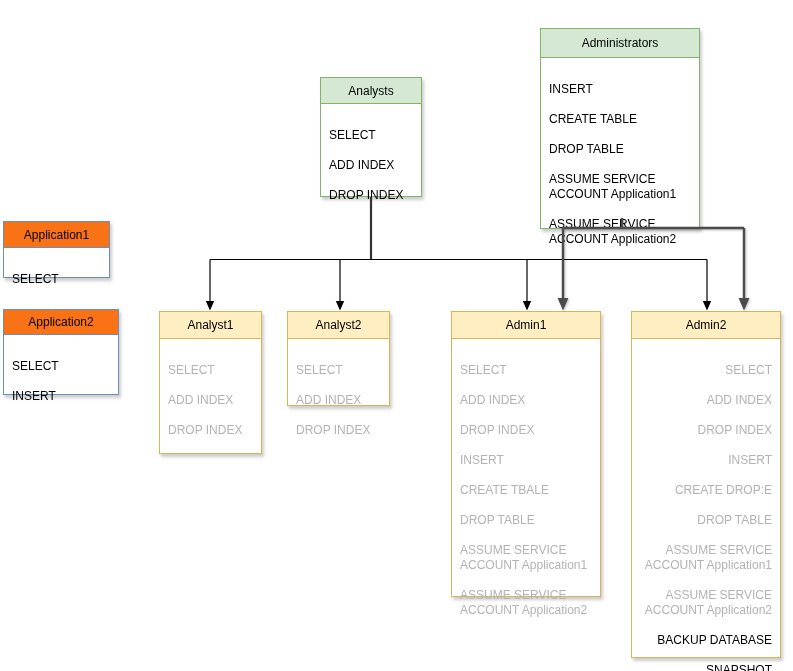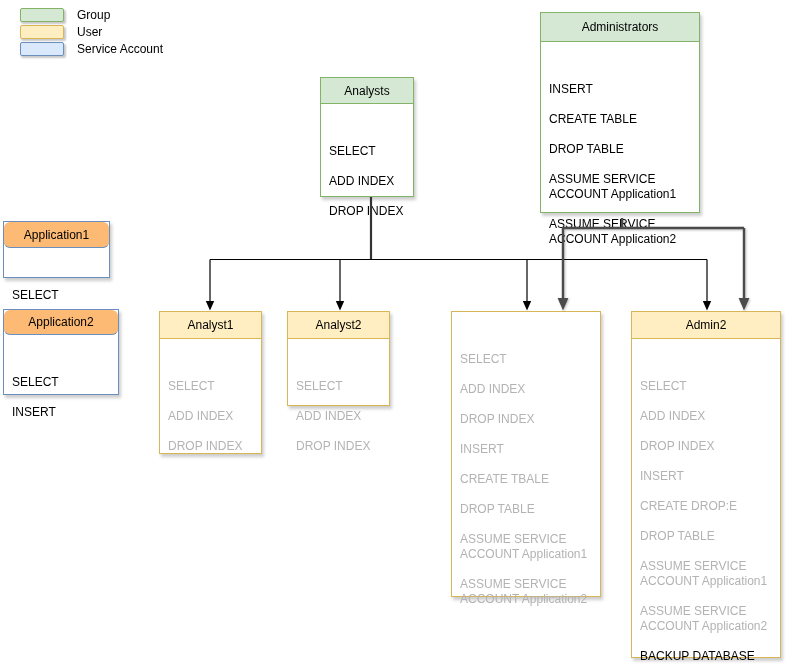--- a/index.html
+++ b/index.html
@@ -21,45 +21,45 @@
   .sw-svc{background:#dae8fc;border-color:#6c8ebf;}
   
   .node{
     position:absolute;background:#ffffff;border:1px solid;
     box-shadow:2px 3px 3px rgba(0,0,0,0.2);z-index:2;box-sizing:border-box;
   }
   .node-header{
     display:flex;align-items:center;justify-content:center;
     font-size:12px;color:#000;border-bottom:1px solid;box-sizing:border-box;
   }
-  .node-body{padding:0 8px 0 8px;margin-top:40px;}
+  .node-body{padding:24px 8px 0 8px;}
   .item{font-size:12px;line-height:15px;margin:0 0 15px 0;color:#000;}
   .item.muted{color:#b3b3b3;}
   .n-group{border-color:#82b366;}
   .n-group .node-header{background:#d5e8d4;border-color:#82b366;}
   .n-user{border-color:#d6b656;}
   .n-user .node-header{background:#ffeec2;border-color:#d6b656;}
   .n-svc{border-color:#6c8ebf;}
-  .n-svc .node-header{background:#fdba74;border-color:#6c8ebf;border-radius:6px;}
+  .n-svc .node-header{background:#f97316;border-color:#6c8ebf;}
   
-  #analysts{left:320px;top:77px;width:94px;height:120px;}
+  #analysts{left:320px;top:77px;width:102px;height:120px;}
   #analysts .node-header{height:26px;}
-  #administrators{left:540px;top:12px;width:160px;height:201px;}
+  #administrators{left:540px;top:28px;width:160px;height:201px;}
   #administrators .node-header{height:29px;}
   #application1{left:3px;top:221px;width:107px;height:57px;}
   #application1 .node-header{height:26px;}
   #application2{left:3px;top:309px;width:116px;height:86px;}
   #application2 .node-header{height:25px;}
   #analyst1{left:159px;top:311px;width:103px;height:143px;}
   #analyst1 .node-header{height:27px;}
   #analyst2{left:287px;top:311px;width:103px;height:95px;}
   #analyst2 .node-header{height:27px;}
   #admin1{left:451px;top:311px;width:150px;height:286px;}
   #admin1 .node-header{height:27px;}
-  #admin2{left:631px;top:311px;width:150px;height:347px;}
+  #admin2{left:631px;top:311px;width:150px;height:347px;text-align:right;}
   #admin2 .node-header{height:27px;}
 </style>
 </head>
 <body>
 
 <div class="canvas">
 
   <svg class="wires" width="793" height="671" viewBox="0 0 793 671">
 
     <g stroke="#000000" fill="none">
@@ -78,34 +78,20 @@
     <g stroke="#4b4b4b" fill="none" style="filter:drop-shadow(1px 1px 1px rgba(0,0,0,0.25));">
       <line x1="622" y1="218" x2="622" y2="228" stroke-width="2.4"></line>
       <line x1="563" y1="228" x2="744" y2="228" stroke-width="2.4"></line>
       <line x1="563" y1="228" x2="563" y2="299" stroke-width="2.4"></line>
       <line x1="744" y1="228" x2="744" y2="299" stroke-width="2.4"></line>
       <polygon points="557.6,298 568.4,298 563,310.5" fill="#4b4b4b" stroke="none"></polygon>
       <polygon points="738.6,298 749.4,298 744,310.5" fill="#4b4b4b" stroke="none"></polygon>
     </g>
   </svg>
 
-  <div class="legend">
-    <div class="legend-row">
-      <span class="legend-swatch sw-group"></span>
-      <span class="legend-label">Group</span>
-    </div>
-    <div class="legend-row">
-      <span class="legend-swatch sw-user"></span>
-      <span class="legend-label">User</span>
-    </div>
-    <div class="legend-row">
-      <span class="legend-swatch sw-svc"></span>
-      <span class="legend-label">Service Account</span>
-    </div>
-  </div>
 
   <div class="node n-group" id="analysts">
     <div class="node-header">Analysts</div>
     <div class="node-body">
       <div class="item">SELECT</div>
       <div class="item">ADD INDEX</div>
       <div class="item">DROP INDEX</div>
     </div>
   </div>
 
@@ -147,20 +133,21 @@
   <div class="node n-user" id="analyst2">
     <div class="node-header">Analyst2</div>
     <div class="node-body">
       <div class="item muted">SELECT</div>
       <div class="item muted">ADD INDEX</div>
       <div class="item muted">DROP INDEX</div>
     </div>
   </div>
 
   <div class="node n-user" id="admin1">
+    <div class="node-header">Admin1</div>
     <div class="node-body">
       <div class="item muted">SELECT</div>
       <div class="item muted">ADD INDEX</div>
       <div class="item muted">DROP INDEX</div>
       <div class="item muted">INSERT</div>
       <div class="item muted">CREATE TBALE</div>
       <div class="item muted">DROP TABLE</div>
       <div class="item muted">ASSUME SERVICE ACCOUNT Application1</div>
       <div class="item muted">ASSUME SERVICE ACCOUNT Application2</div>
     </div>

